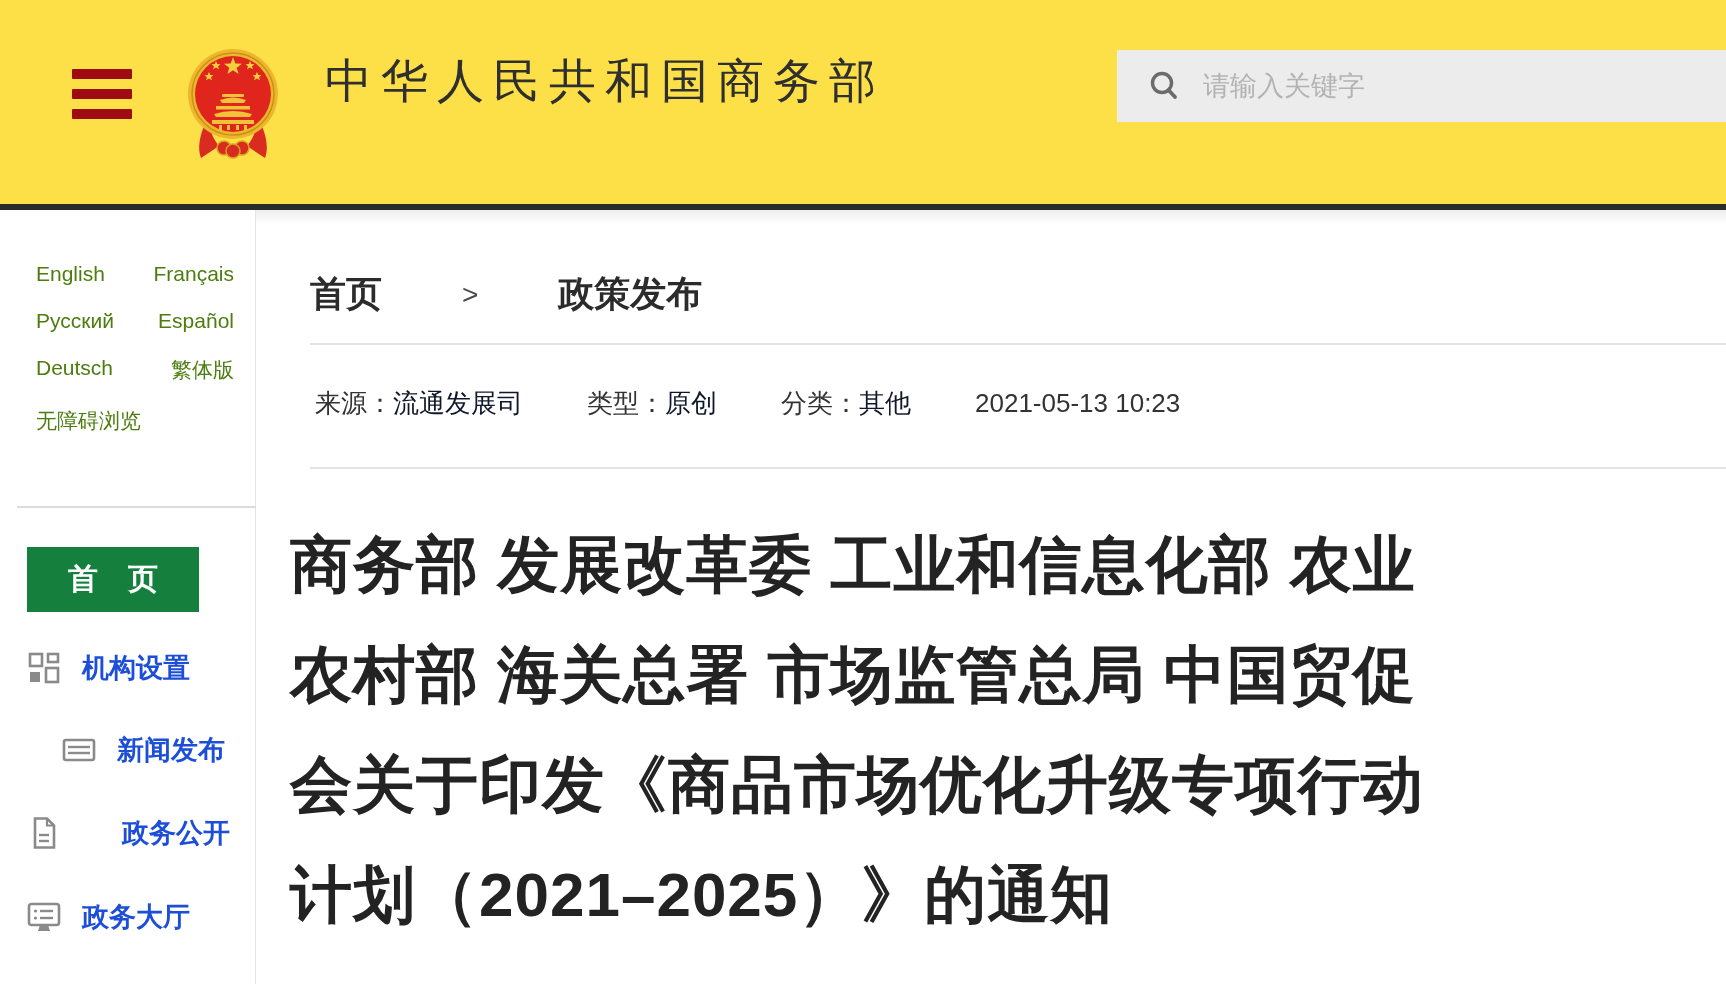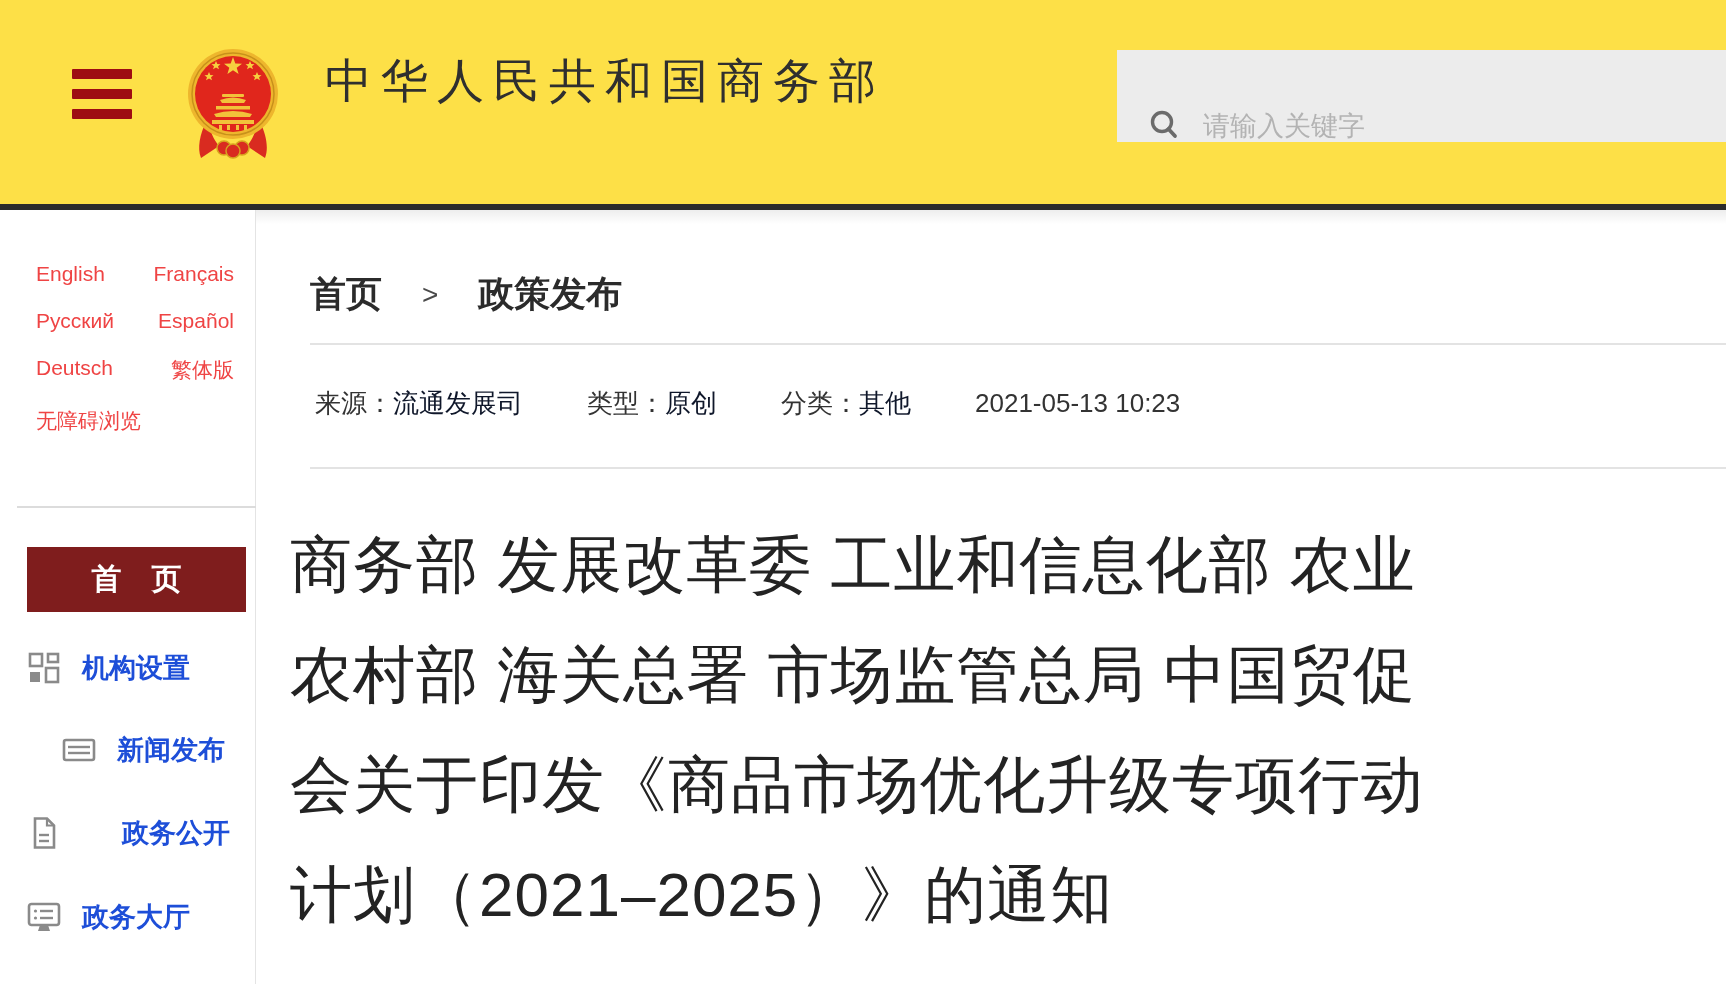--- a/index.html
+++ b/index.html
@@ -12,64 +12,64 @@
   .hamburger { position:absolute; left:72px; top:69px; width:60px; height:50px; cursor:pointer; }
   .hamburger .bar { width:60px; height:10px; background:#9e0c12; margin-bottom:10px; border-radius:1px; }
   .hamburger .bar:last-child { margin-bottom:0; }
 
   .emblem { position:absolute; left:186px; top:36px; width:94px; height:126px; }
 
   .site-title { position:absolute; left:325px; top:50px; }
   .site-title .zh { font-size:47px; letter-spacing:9px; color:#2f2f2f; font-weight:500; white-space:nowrap; }
   .site-title .en { margin-top:11px; font-size:16.5px; letter-spacing:0.3px; font-weight:bold; color:#3c3c3c; white-space:nowrap; }
 
-  .search-box { position:absolute; left:1117px; top:50px; right:0; height:92px; background:#ececec;
-    display:flex; align-items:flex-end; padding-left:30px; }
+  .search-box { position:absolute; left:1117px; top:50px; right:0; height:72px; background:#ececec;
+    display:flex; align-items:center; padding-left:30px; }
   .search-box svg { flex:0 0 auto; }
   .search-input { flex:1; border:none; outline:none; background:transparent; margin-left:22px;
     font-size:27px; color:#555; font-family:inherit; }
   .search-input::placeholder { color:#b3b3b3; }
 
   .top-divider { position:absolute; top:204px; left:0; width:100%; height:6px; background:#2b2b2b; }
   .top-divider:after { content:""; position:absolute; top:6px; left:0; width:100%; height:14px;
     background:linear-gradient(to bottom, rgba(0,0,0,0.07), rgba(0,0,0,0)); }
 
   
   .sidebar { position:absolute; top:210px; left:0; width:256px; height:774px; border-right:1px solid #e4e4e4; background:#fff; }
   .lang-block { position:absolute; top:52px; left:36px; width:198px; }
   .lang-row { display:flex; justify-content:space-between; font-size:21px; color:#333; margin-bottom:23px; }
-  .lang-row a { color:#ef4444; text-decoration:none; cursor:pointer; }
+  .lang-row a { color:#4d7c0f; text-decoration:none; cursor:pointer; }
   .sidebar-divider { position:absolute; top:296px; left:17px; width:239px; height:2px; background:#dcdcdc; }
 
-  .home-button { position:absolute; top:337px; left:27px; width:219px; height:65px; background:#7f1d1d;
+  .home-button { position:absolute; top:337px; left:27px; width:172px; height:65px; background:#15803d;
     color:#fff; font-size:30px; font-weight:bold; display:flex; align-items:center; justify-content:center;
     cursor:pointer; }
 
   .menu-item { position:absolute; left:27px; width:228px; height:42px; display:flex; align-items:center; cursor:pointer; }
   .menu-item .mi-icon { width:34px; height:36px; flex:0 0 auto; }
   .menu-item .mi-label { margin-left:21px; font-size:27px; font-weight:bold; color:#1d4ed8; white-space:nowrap; }
   .mi-1 { top:437px; } .mi-2 { top:519px;margin-left:35px; } .mi-3 { top:602px;gap:40px; } .mi-4 { top:686px; }
 
   
   .main { position:absolute; top:210px; left:290px; right:0; height:774px; }
-  .breadcrumb { position:absolute; top:60px; left:20px; display:flex; align-items:center; }
+  .breadcrumb { position:absolute; top:60px; left:20px; display:flex; align-items:center;gap:40px; }
   .breadcrumb .crumb { font-size:36px; font-weight:bold; color:#2b2b2b; text-decoration:none; cursor:pointer; }
   .breadcrumb .sep { font-size:28px; color:#4a4a4a; margin:0 40px; }
 
   .hr1 { position:absolute; top:133px; left:20px; right:0; height:2px; background:#e3e3e3; }
   .hr2 { position:absolute; top:257px; left:20px; right:0; height:2px; background:#e3e3e3; }
 
   .meta-row { position:absolute; top:176px; left:25px; display:flex; align-items:center; font-size:26px; color:#333; }
   .meta-item { margin-right:64px; white-space:nowrap; }
   .meta-item .lab { color:#333; }
   .meta-item .val { color:#0f172a; }
   .meta-date { white-space:nowrap; }
 
   .article-title { position:absolute; top:300px; left:0; width:1190px;
-    font-size:62px; line-height:110px; font-weight:normal; color:#232323; letter-spacing:1px; }
+    font-size:62px; line-height:110px; font-weight:bold; color:#232323; letter-spacing:1px; }
   .article-title span { display:block; white-space:nowrap; }
 </style>
 </head>
 <body>
 
 <div class="page">
 
   <div class="header">
 
     <div class="hamburger">

